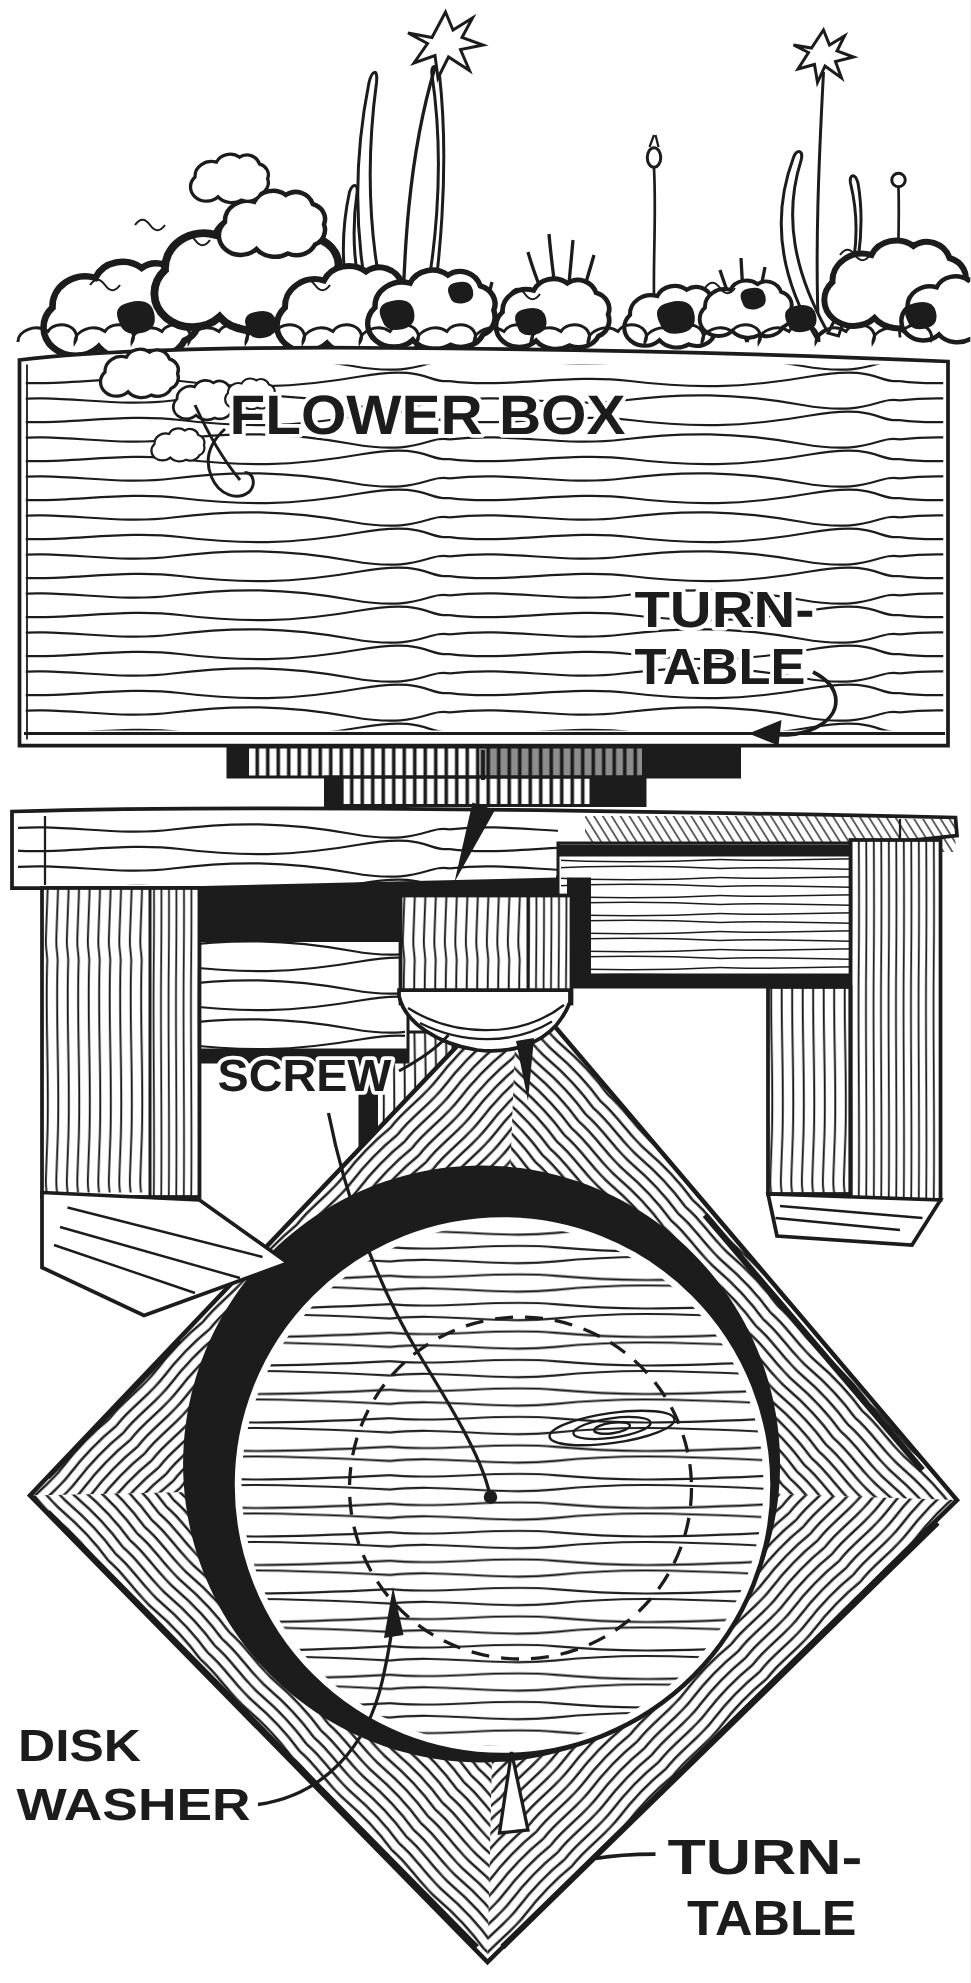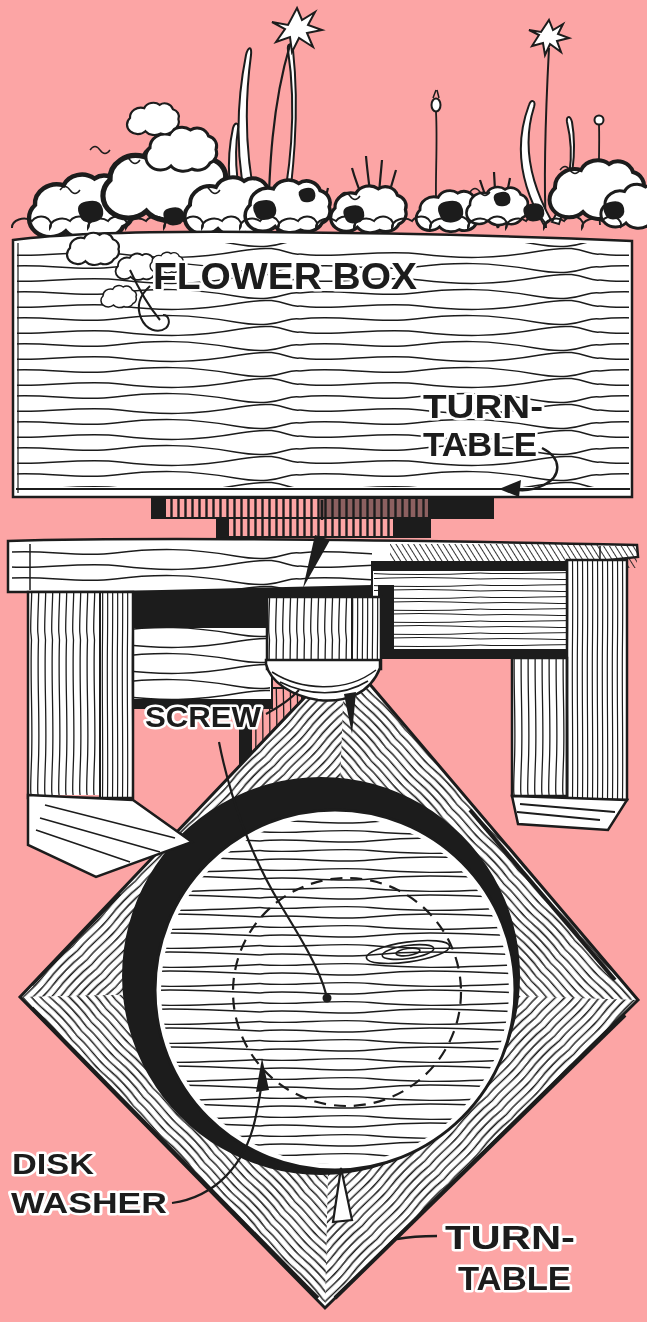--- a/index.html
+++ b/index.html
@@ -1,16 +1,16 @@
 <!DOCTYPE html>
 <html><head>
 <meta charset="utf-8">
 <style>
   html,body{margin:0;padding:0;background:#e8e8e8;}
-  .page{width:647px;height:1322px;background:#fca5a5;position:relative;margin:0 auto;overflow:hidden;}
+  .page{width:647px;height:1322px;background:#ffffff;position:relative;margin:0 auto;overflow:hidden;}
   svg{display:block;}
   text{font-family:"Liberation Sans","DejaVu Sans",sans-serif;font-weight:bold;fill:#1c1c1c;
        paint-order:stroke;stroke:#ffffff;stroke-width:5px;stroke-linejoin:round;}
 </style>
 </head>
 <body>
 
 <div class="page">
 <svg width="647" height="1322" viewBox="0 0 647 1322" xmlns="http://www.w3.org/2000/svg">
   <defs>

